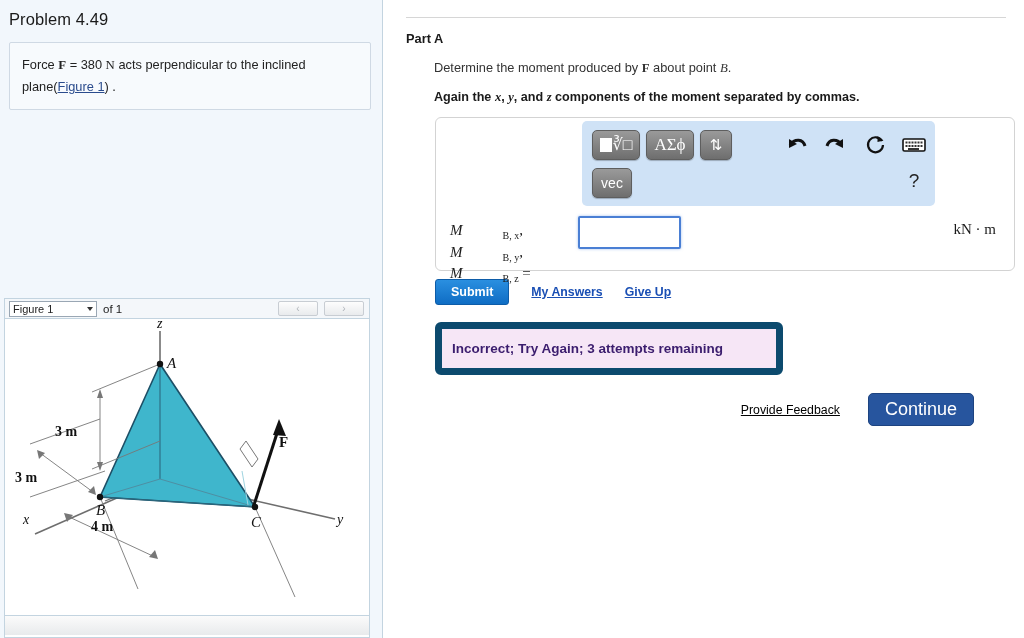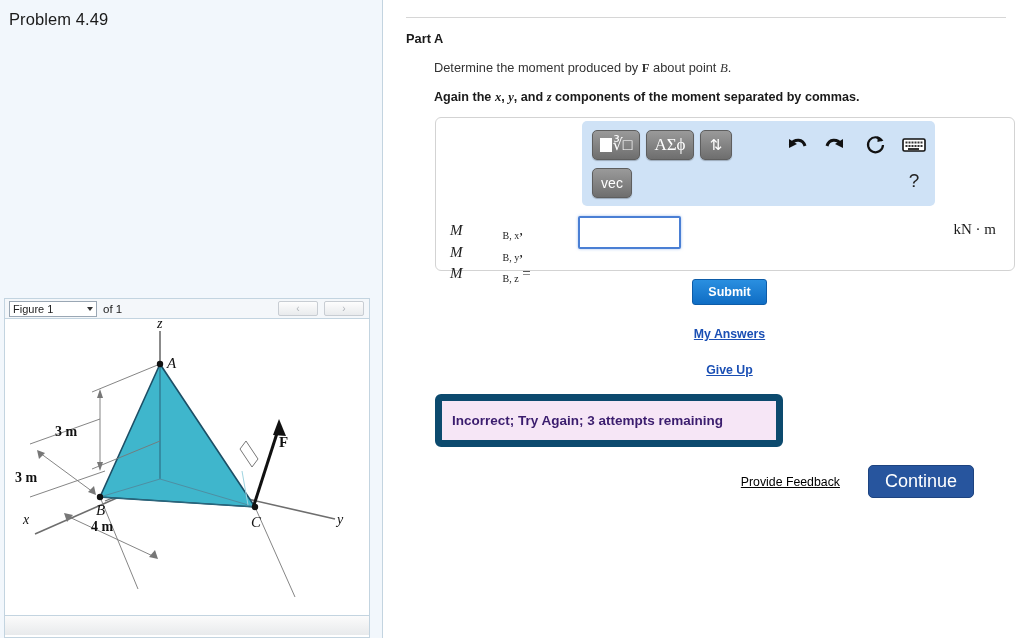--- a/index.html
+++ b/index.html
@@ -210,21 +210,21 @@
     position: absolute;
     right: 18px; top: 103px;
     font-family: "Liberation Serif", serif;
     font-size: 15px;
     color: #1a1a1a;
   }
 
   
   .submit-row {
     margin: 8px 0 0 51px;
-    display: flex; align-items: center; gap: 22px; flex-direction: column;
+    display: flex; align-items: center; gap: 22px;
   }
   .submit-btn {
     background: linear-gradient(to bottom,#2a8fe0,#0f6dc4);
     border: 1px solid #0d5ca8;
     border-radius: 3px;
     color: #ffffff;
     font-size: 12.5px;
     font-weight: bold;
     padding: 5px 15px;
     cursor: pointer;
@@ -272,20 +272,25 @@
 </style>
 </head>
 <body>
 
 <div class="app">
 
   <div class="sidebar">
 
     <div class="problem-title">Problem 4.49</div>
 
+    <div class="problem-box">
+      <div class="problem-text">
+        <span>Force </span><span class="mi-b">F</span><span> = 380 </span><span class="mtxt">N</span><span> acts perpendicular to the inclined plane(</span><span class="fig-link">Figure 1</span><span>) .</span>
+      </div>
+    </div>
 
     <div class="figure-panel">
 
       <div class="figure-toolbar">
         <div class="fig-select">
           <span>Figure 1</span>
           <span class="caret"></span>
         </div>
         <span class="fig-of">of 1</span>
         <div class="fig-nav">

